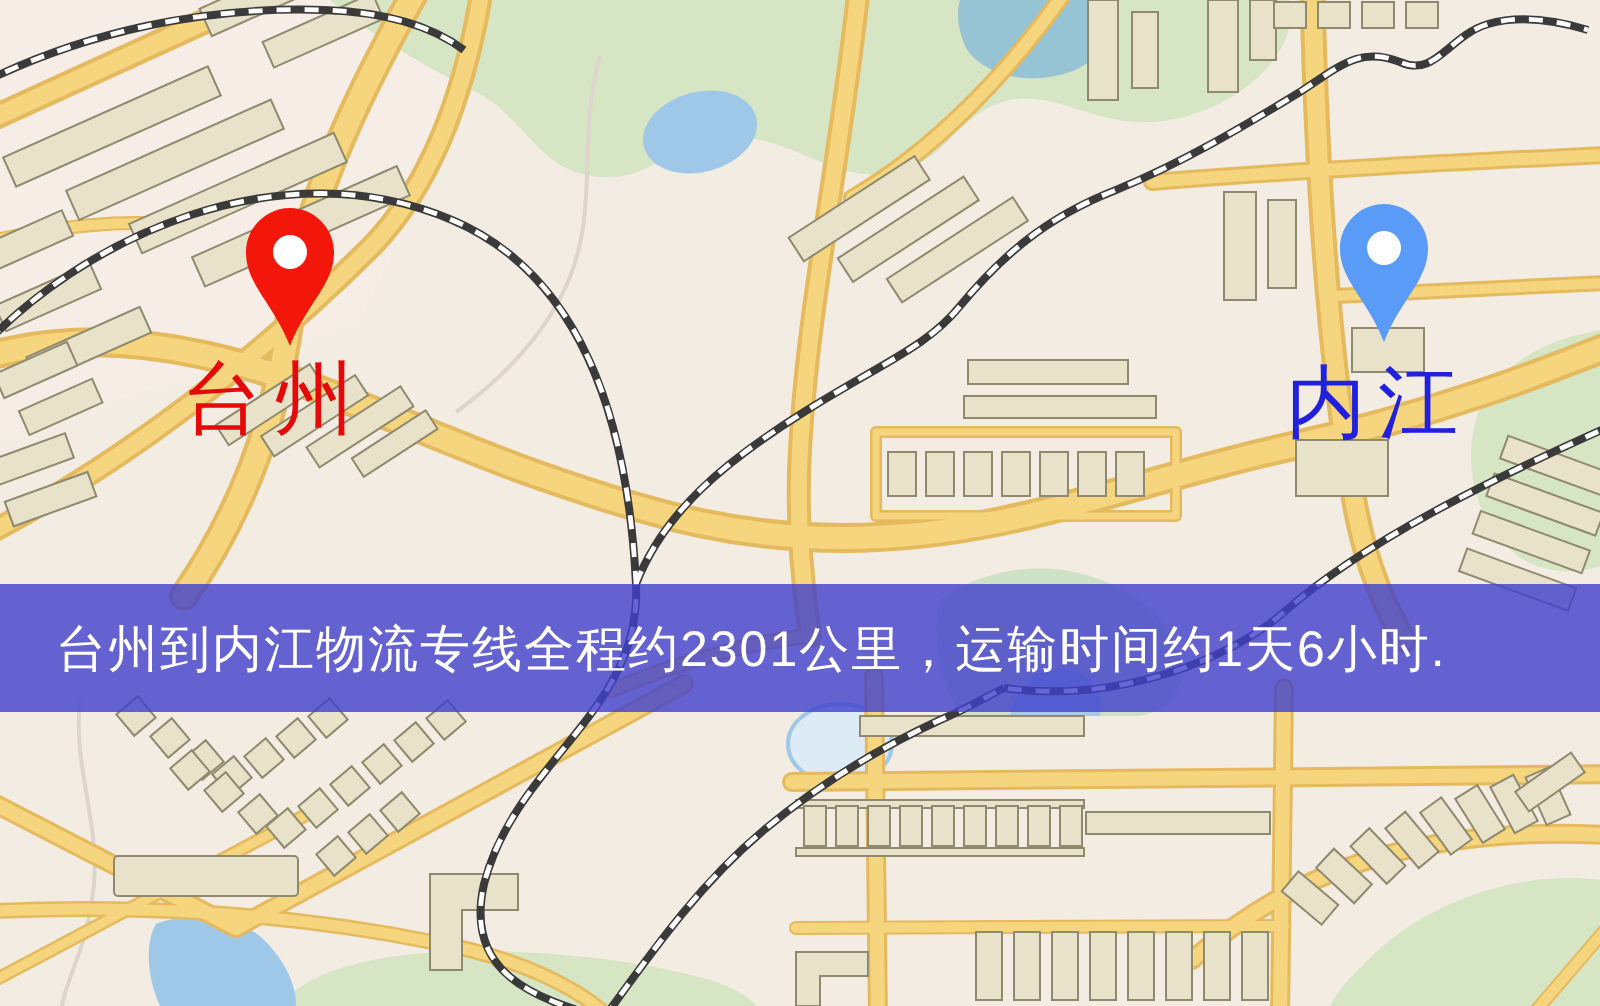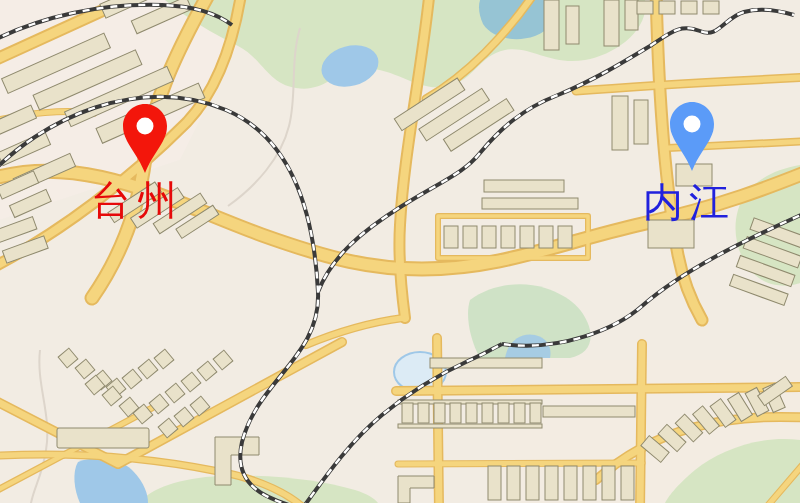--- a/index.html
+++ b/index.html
@@ -280,14 +280,17 @@
     </g>
     <g transform="translate(547,-2)">
       <use href="#pin" fill="#5b9bf8"></use>
       <circle cx="145" cy="126" r="8.5" fill="#ffffff"></circle>
     </g>
   </svg>
 
   <div class="city-label destination" style="left:689px;top:202px;">内江</div>
   <div class="city-label origin" style="left:137px;top:200px;">台州</div>
 
+  <div class="route-banner">
+    <span class="banner-text">台州到内江物流专线全程约2301公里，运输时间约1天6小时.</span>
+  </div>
 
 </div>
 
 </body></html>

